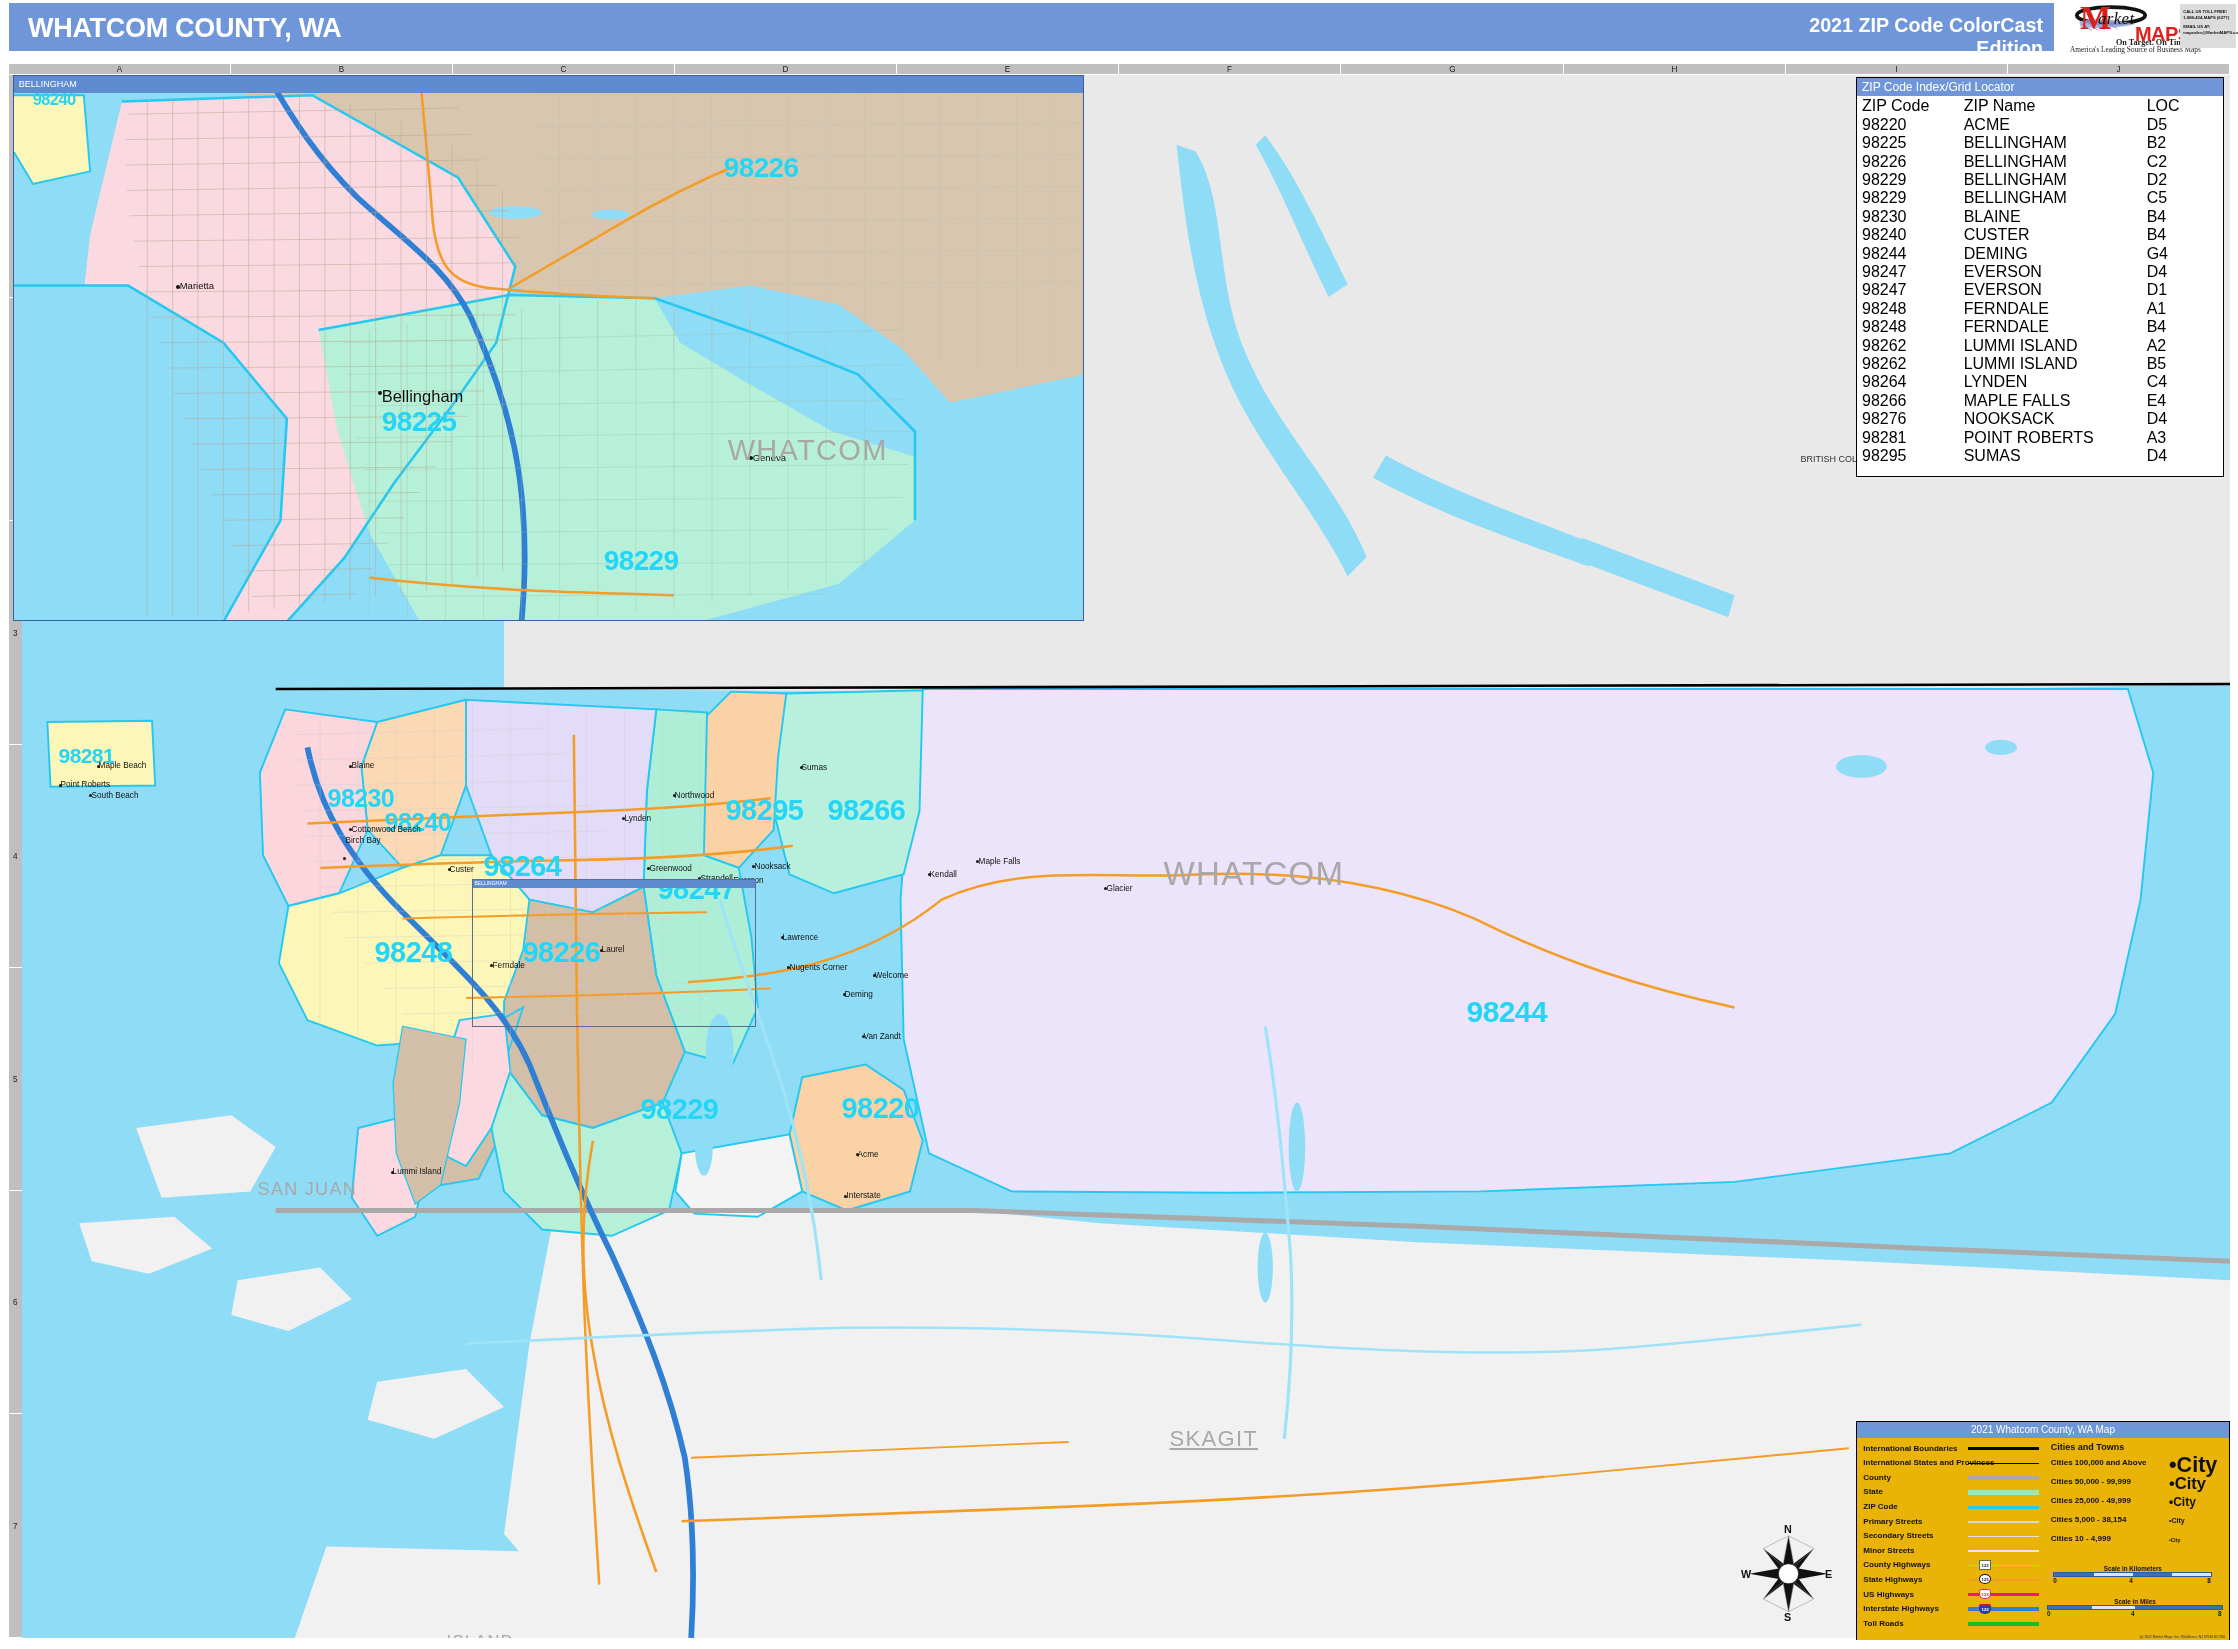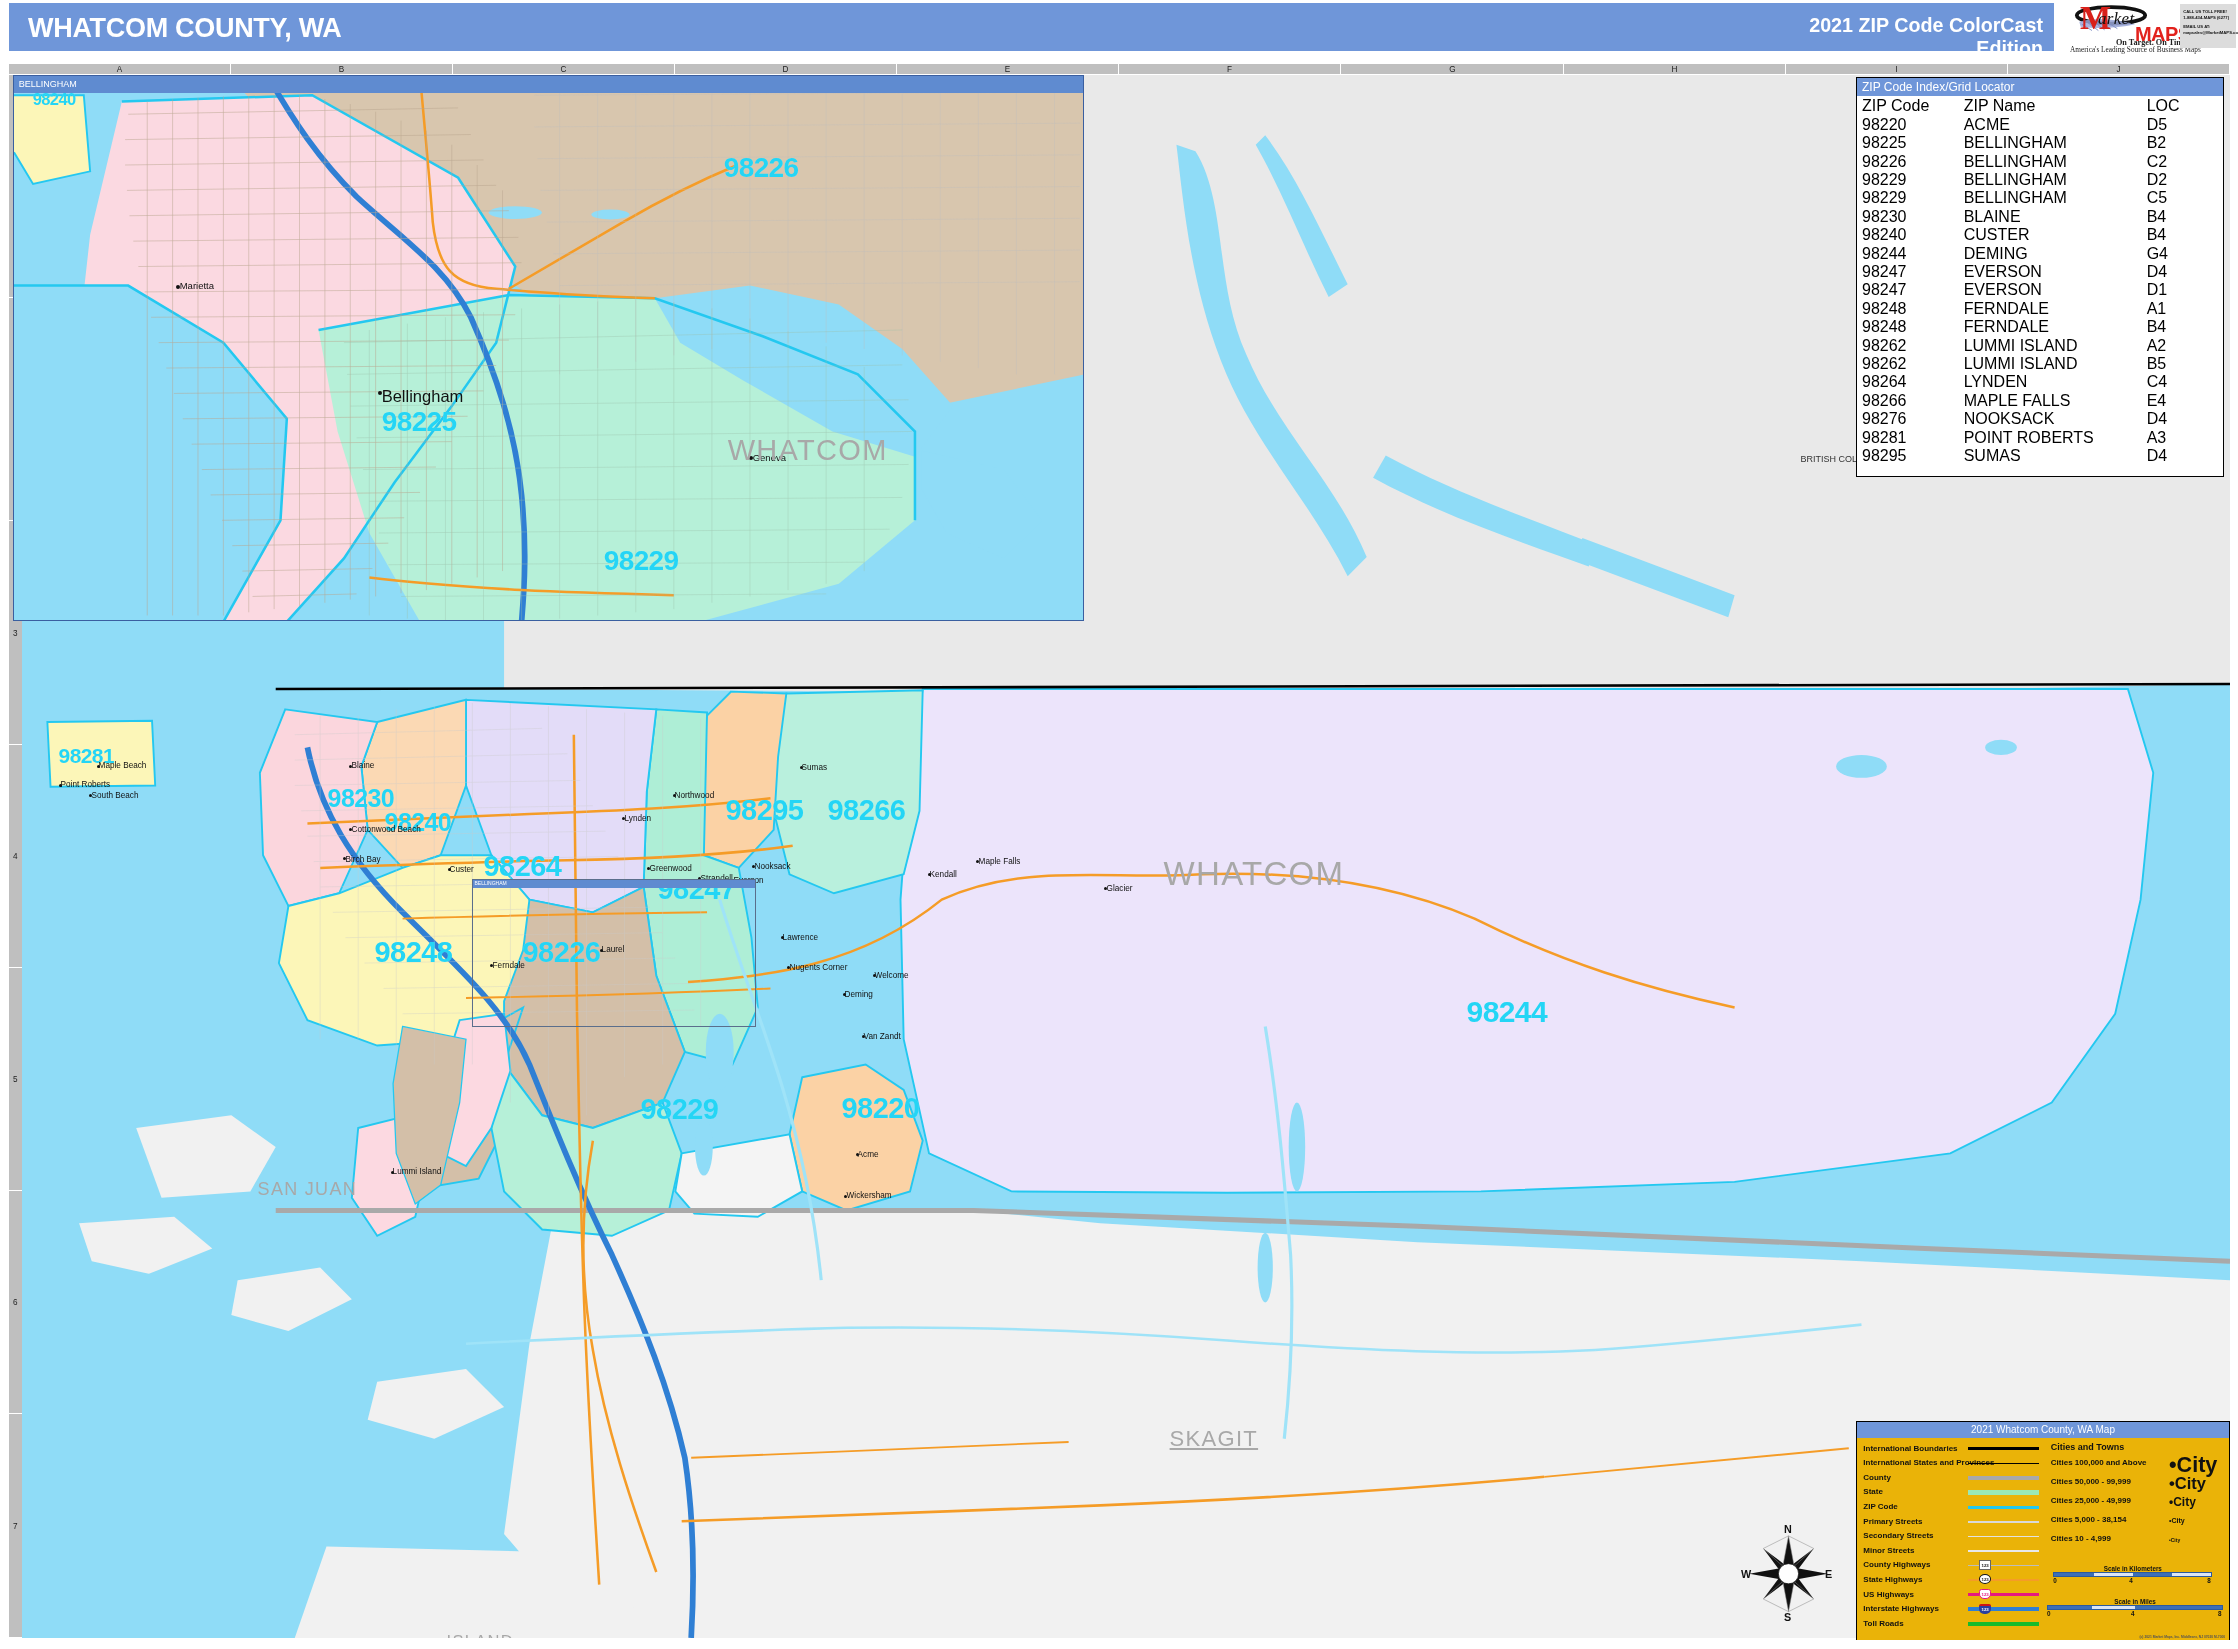--- a/index.html
+++ b/index.html
@@ -425,21 +425,21 @@
         <div class="ziplabel" style="left: 501px; top: 861px; font-size: 29px;">98226</div>
         <div class="ziplabel" style="left: 1445px; top: 920px; font-size: 30px;">98244</div>
         <div class="ziplabel" style="left: 820px; top: 1017px; font-size: 29px;">98220</div>
         <div class="ziplabel" style="left: 619px; top: 1018px; font-size: 29px;">98229</div>
       </div>
 
     <div id="map-city-labels">
         <div class="citydot" style="left: 327px; top: 690px;"></div>
         <div class="citylabel" style="left: 330px; top: 686px;">Blaine</div>
         <div class="citydot" style="left: 321px; top: 782px;"></div>
-        <div class="citylabel" style="left: 324px; top: 780px;">Birch Bay</div>
+        <div class="citylabel" style="left: 324px; top: 761px;">Birch Bay</div>
         <div class="citydot" style="left: 327px; top: 753px;"></div>
         <div class="citylabel" style="left: 330px; top: 750px;">Cottonwood Beach</div>
         <div class="citydot" style="left: 426px; top: 793px;"></div>
         <div class="citylabel" style="left: 428px; top: 790px;">Custer</div>
         <div class="citydot" style="left: 468px; top: 889px;"></div>
         <div class="citylabel" style="left: 471px; top: 886px;">Ferndale</div>
         <div class="citydot" style="left: 369px; top: 1096px;"></div>
         <div class="citylabel" style="left: 371px; top: 1092px;">Lummi Island</div>
         <div class="citydot" style="left: 600px; top: 742px;"></div>
         <div class="citylabel" style="left: 603px; top: 739px;">Lynden</div>
@@ -463,21 +463,21 @@
         <div class="citylabel" style="left: 768px; top: 888px;">Nugents Corner</div>
         <div class="citydot" style="left: 821px; top: 918px;"></div>
         <div class="citylabel" style="left: 823px; top: 915px;">Deming</div>
         <div class="citydot" style="left: 851px; top: 899px;"></div>
         <div class="citylabel" style="left: 853px; top: 896px;">Welcome</div>
         <div class="citydot" style="left: 840px; top: 960px;"></div>
         <div class="citylabel" style="left: 842px; top: 957px;">Van Zandt</div>
         <div class="citydot" style="left: 834px; top: 1078px;"></div>
         <div class="citylabel" style="left: 836px; top: 1075px;">Acme</div>
         <div class="citydot" style="left: 822px; top: 1120px;"></div>
-        <div class="citylabel" style="left: 825px; top: 1116px;">Wickersham</div>
+        <div class="citylabel" style="left: 825px; top: 1116px;">Interstate</div>
         <div class="citydot" style="left: 906px; top: 798px;"></div>
         <div class="citylabel" style="left: 908px; top: 795px;">Kendall</div>
         <div class="citydot" style="left: 954px; top: 785px;"></div>
         <div class="citylabel" style="left: 957px; top: 782px;">Maple Falls</div>
         <div class="citydot" style="left: 1082px; top: 812px;"></div>
         <div class="citylabel" style="left: 1085px; top: 809px;">Glacier</div>
         <div class="citydot" style="left: 75px; top: 690px;"></div>
         <div class="citylabel" style="left: 77px; top: 686px;">Maple Beach</div>
         <div class="citydot" style="left: 37px; top: 709px;"></div>
         <div class="citylabel" style="left: 39px; top: 705px;">Point Roberts</div>

